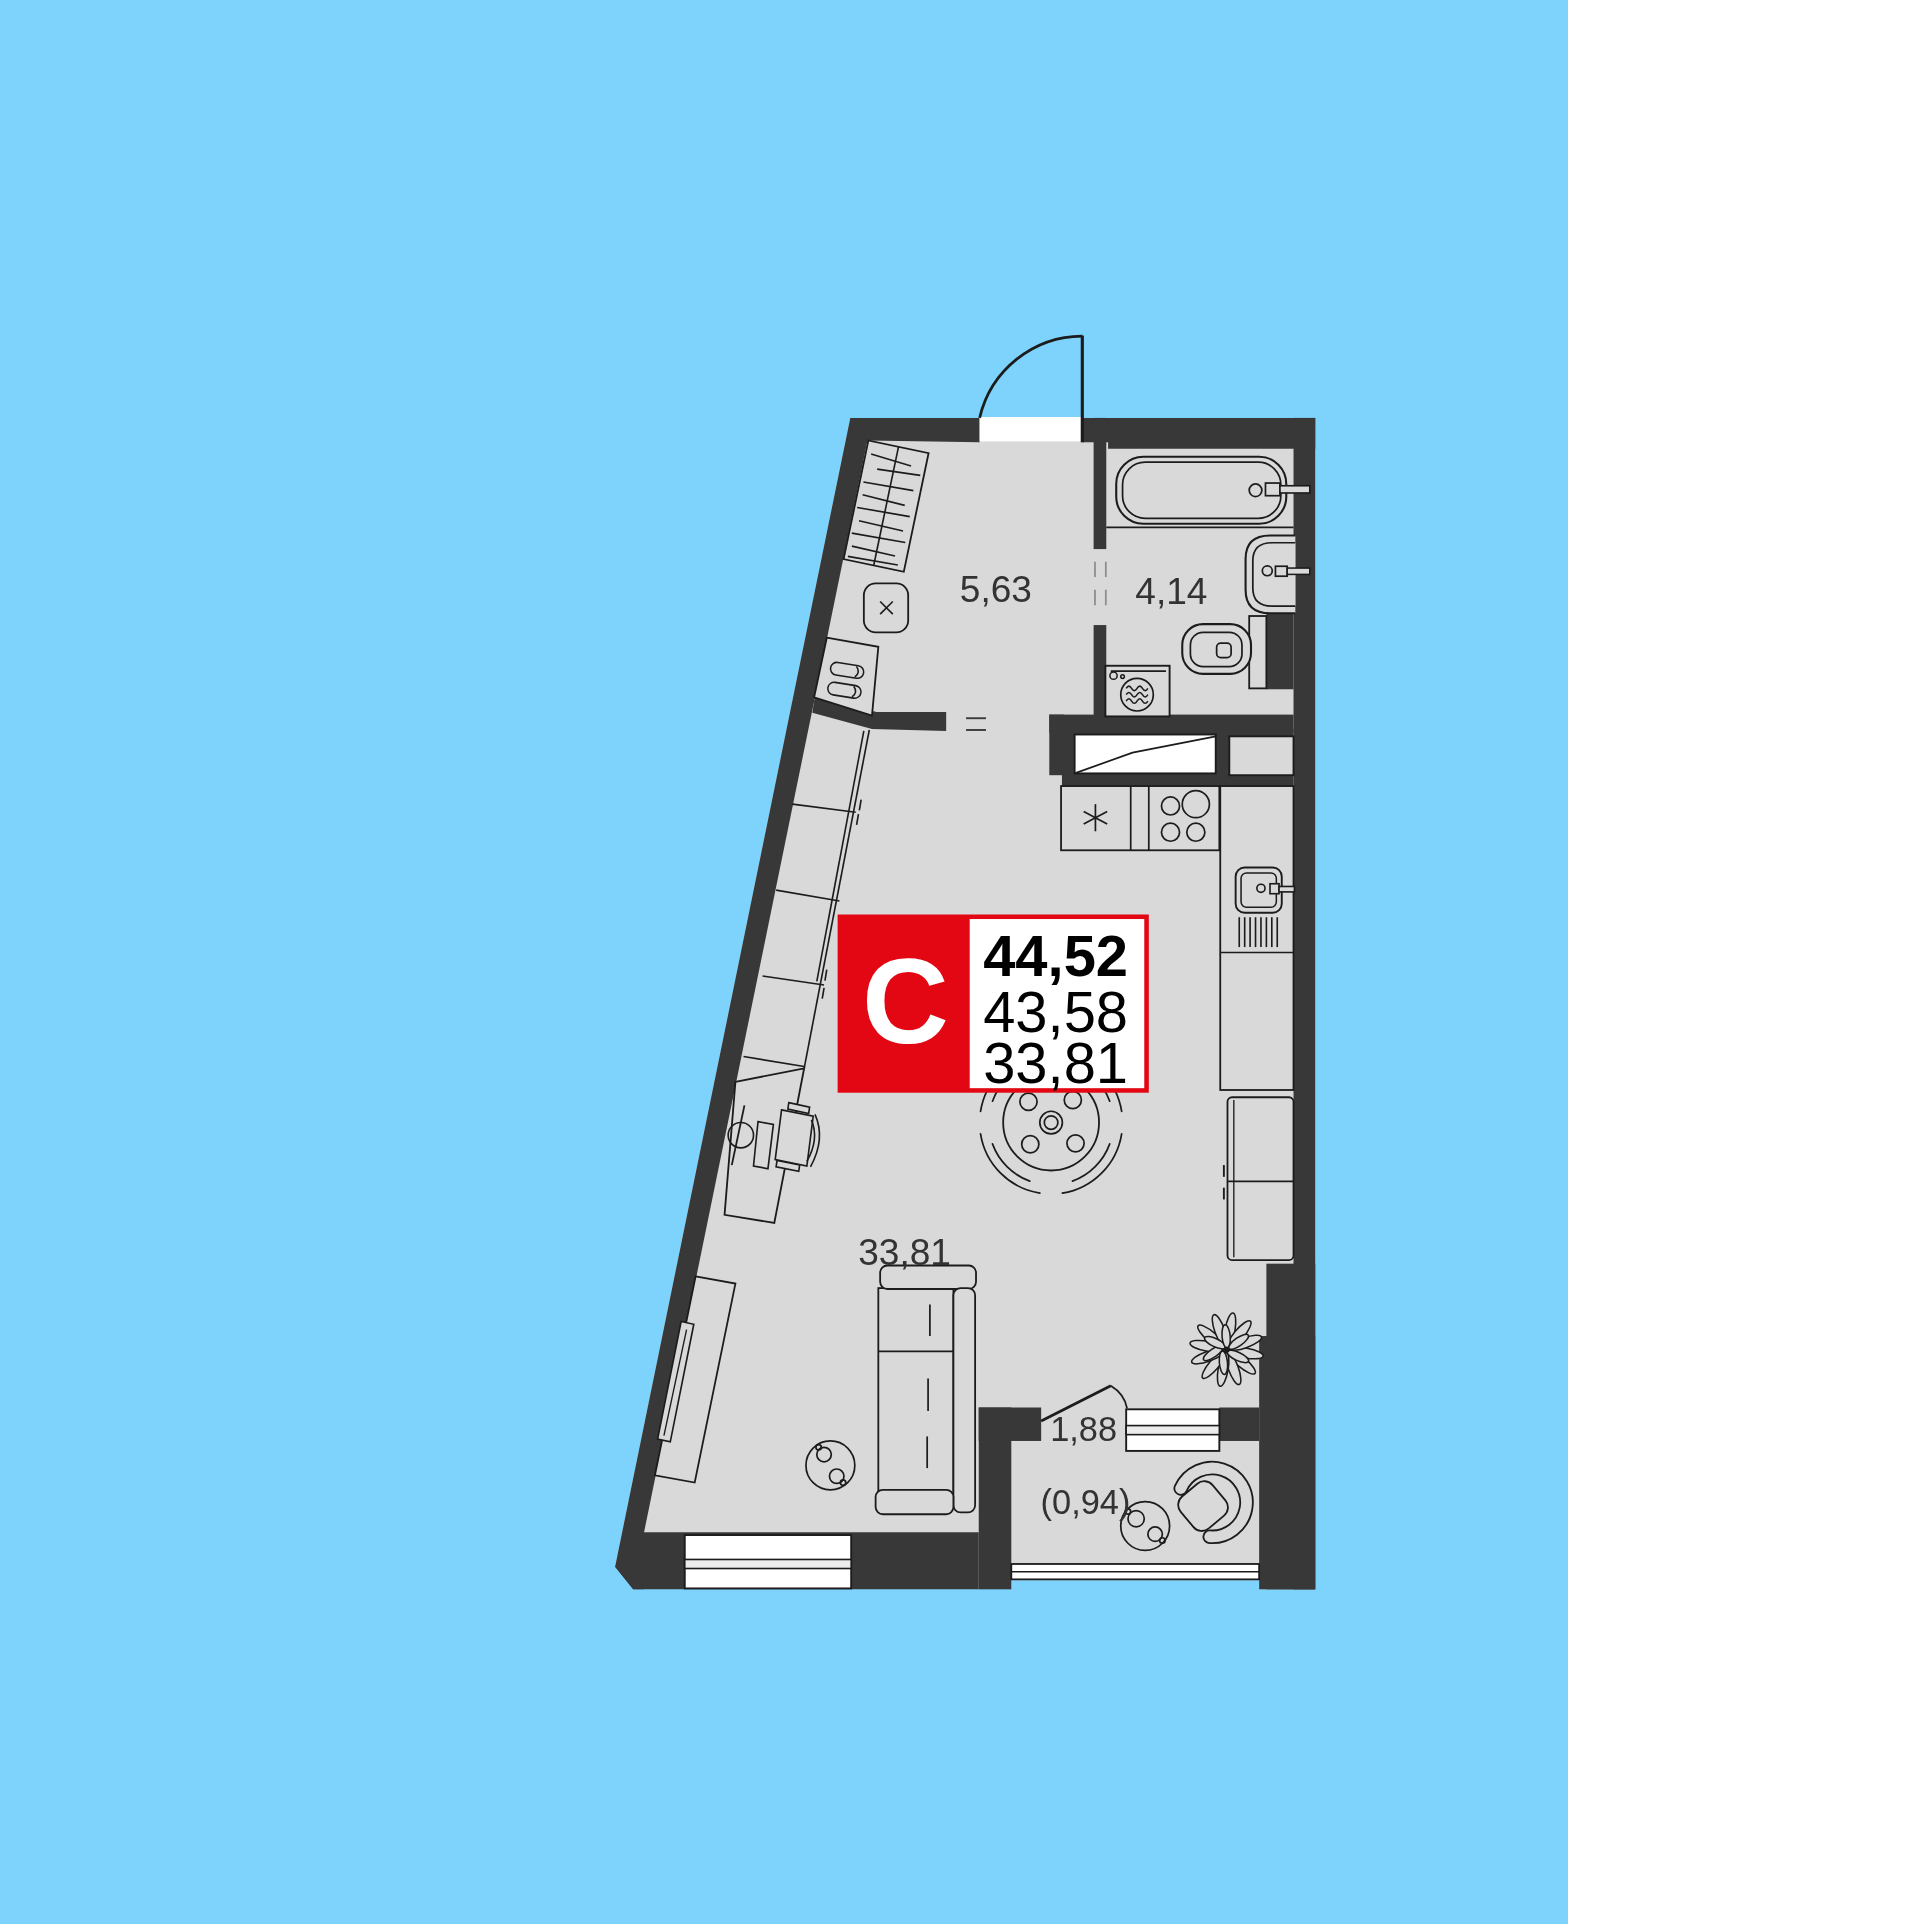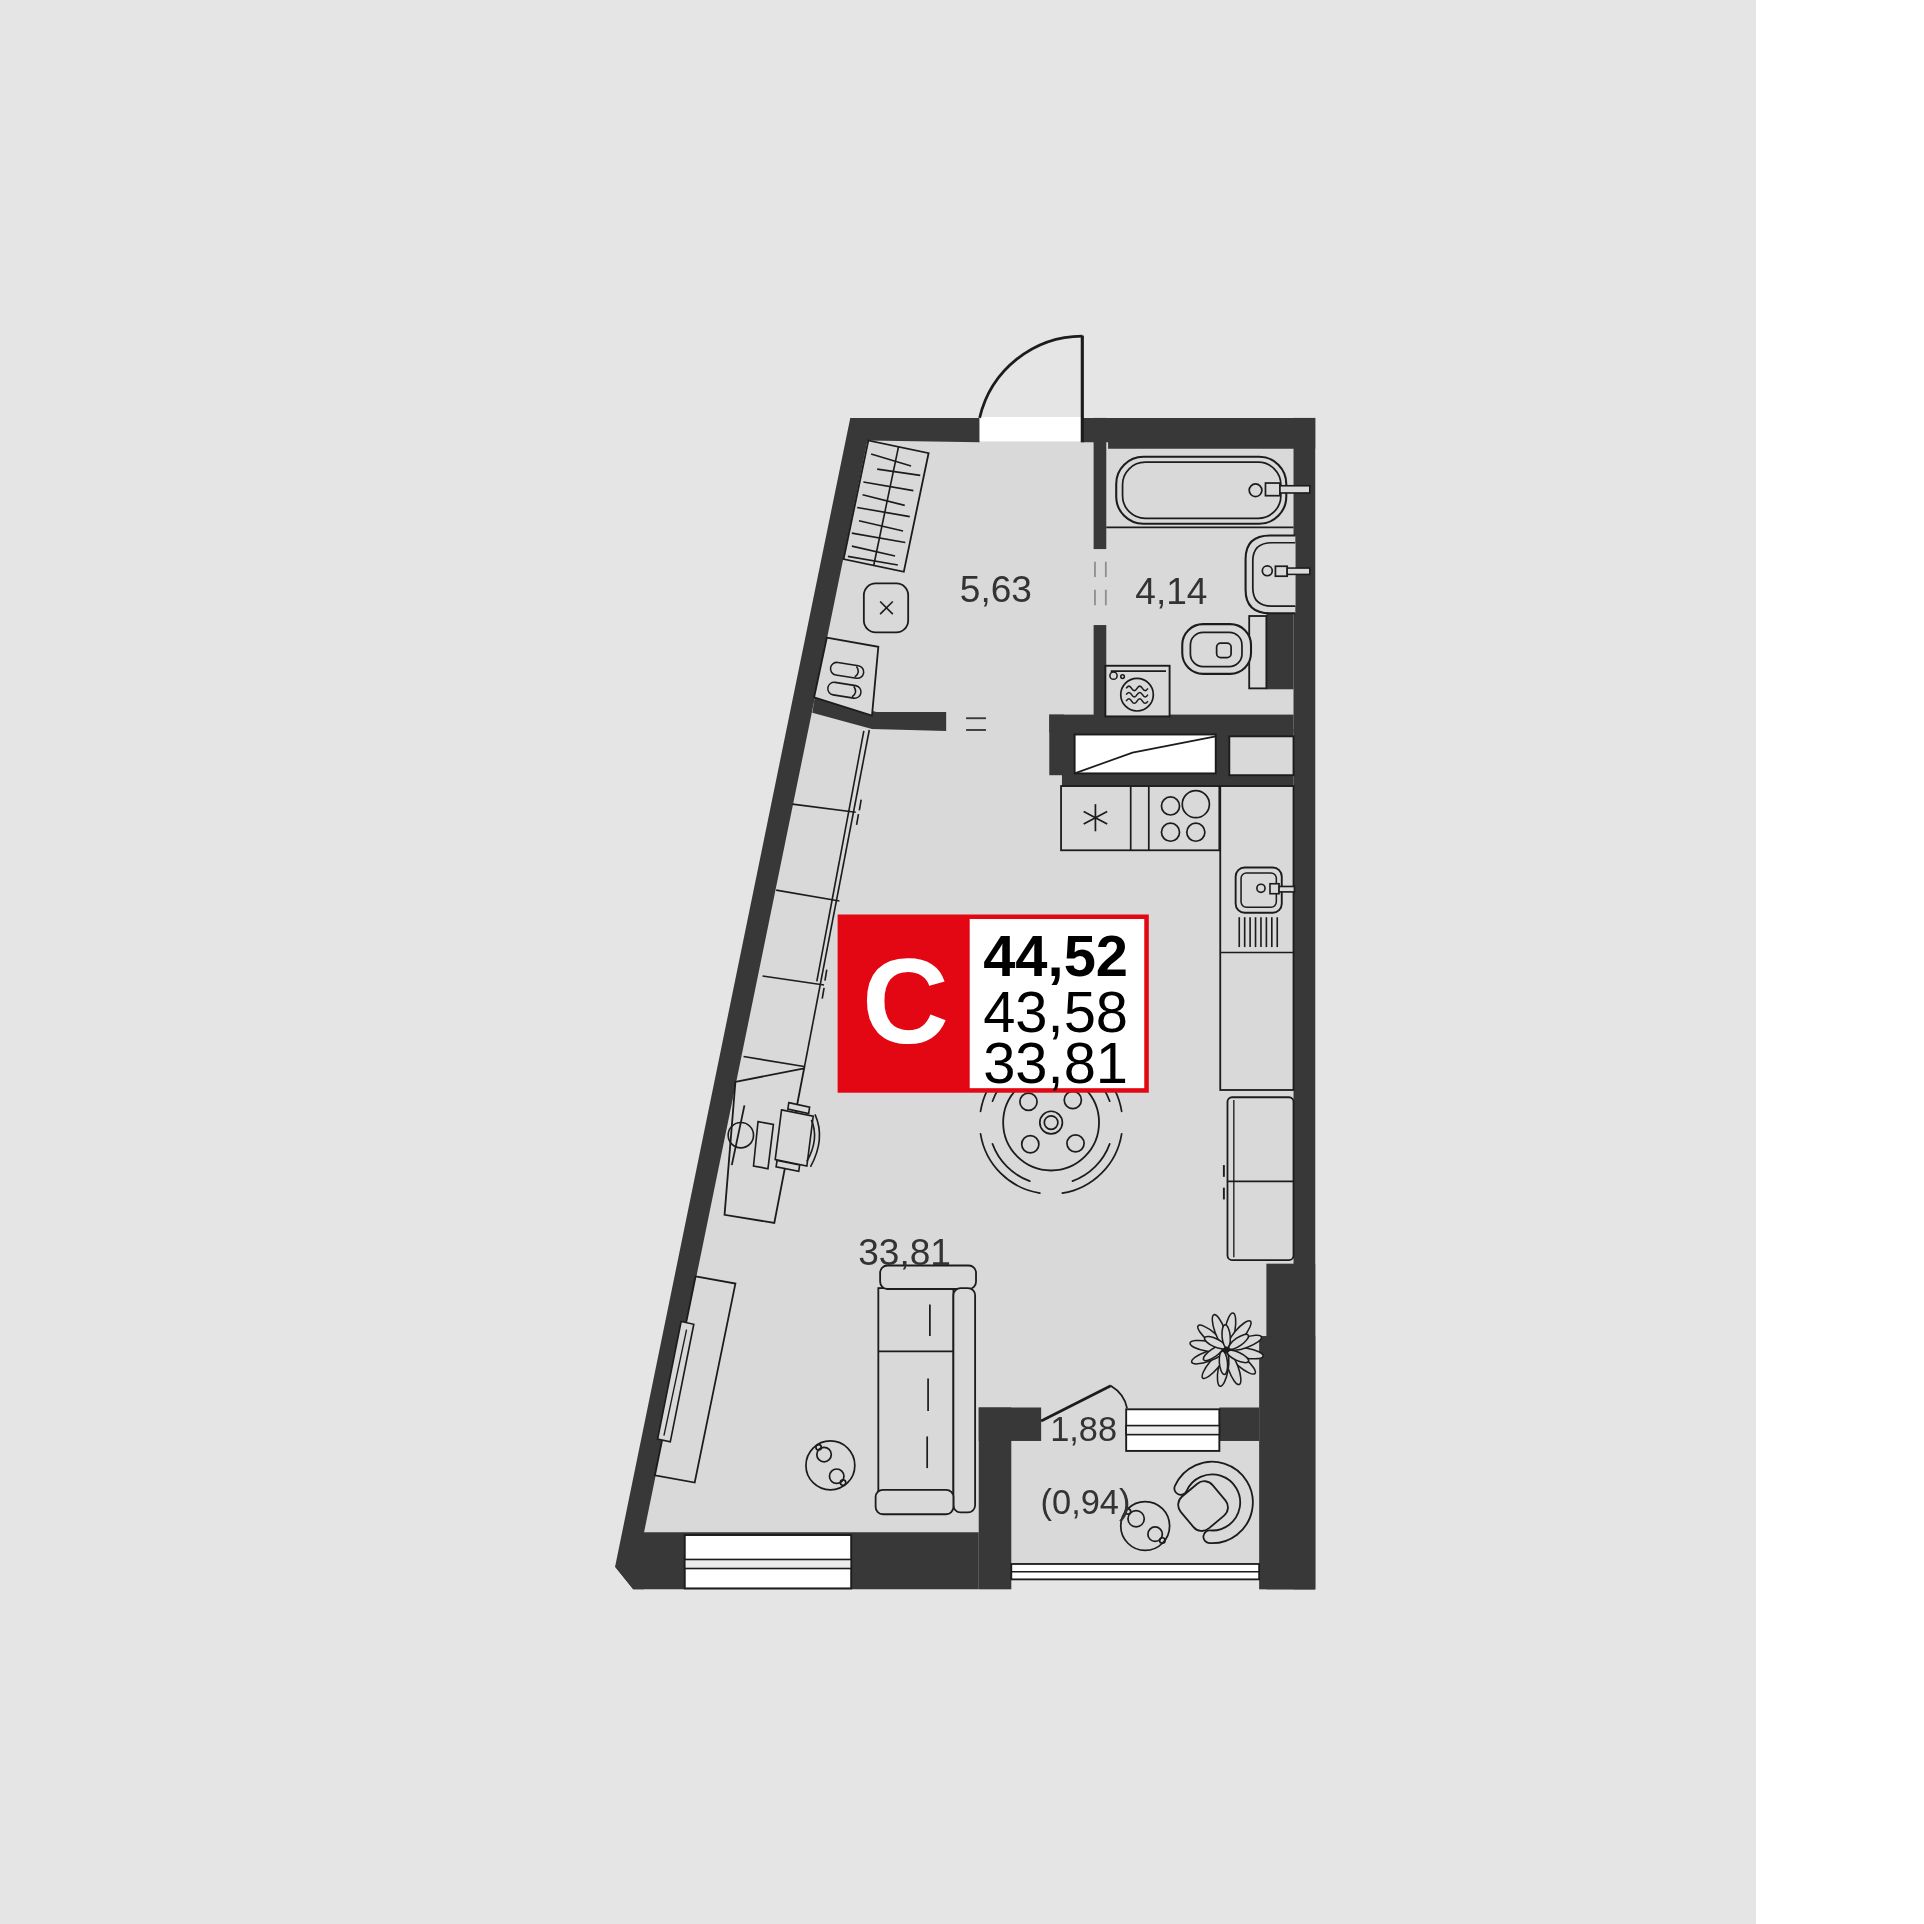--- a/index.html
+++ b/index.html
@@ -1,16 +1,16 @@
 <!DOCTYPE html>
 <html style="font-size:14.5px"><head>
 <meta charset="utf-8">
 <style>
   html,body{margin:0;padding:0;background:#ffffff;}
-  .page{position:relative;width:1756px;height:1924px;background:#e5e5e5;overflow:hidden;
+  .page{position:relative;width:1568px;height:1924px;background:#7dd3fc;overflow:hidden;
         font-family:"Liberation Sans", sans-serif;}
   svg{position:absolute;left:0;top:0;}
   text{font-family:"Liberation Sans", sans-serif;}
 </style>
 </head>
 <body>
 <div class="page">
 <svg width="1924" height="1924" viewBox="0 0 2127 2127">
 
   <polygon points="940,462 1454,462 1454,1757 1392,1757 1392,1747 1118,1747 1118,1756 700,1756 680,1732" fill="#d9d9d9"></polygon>

